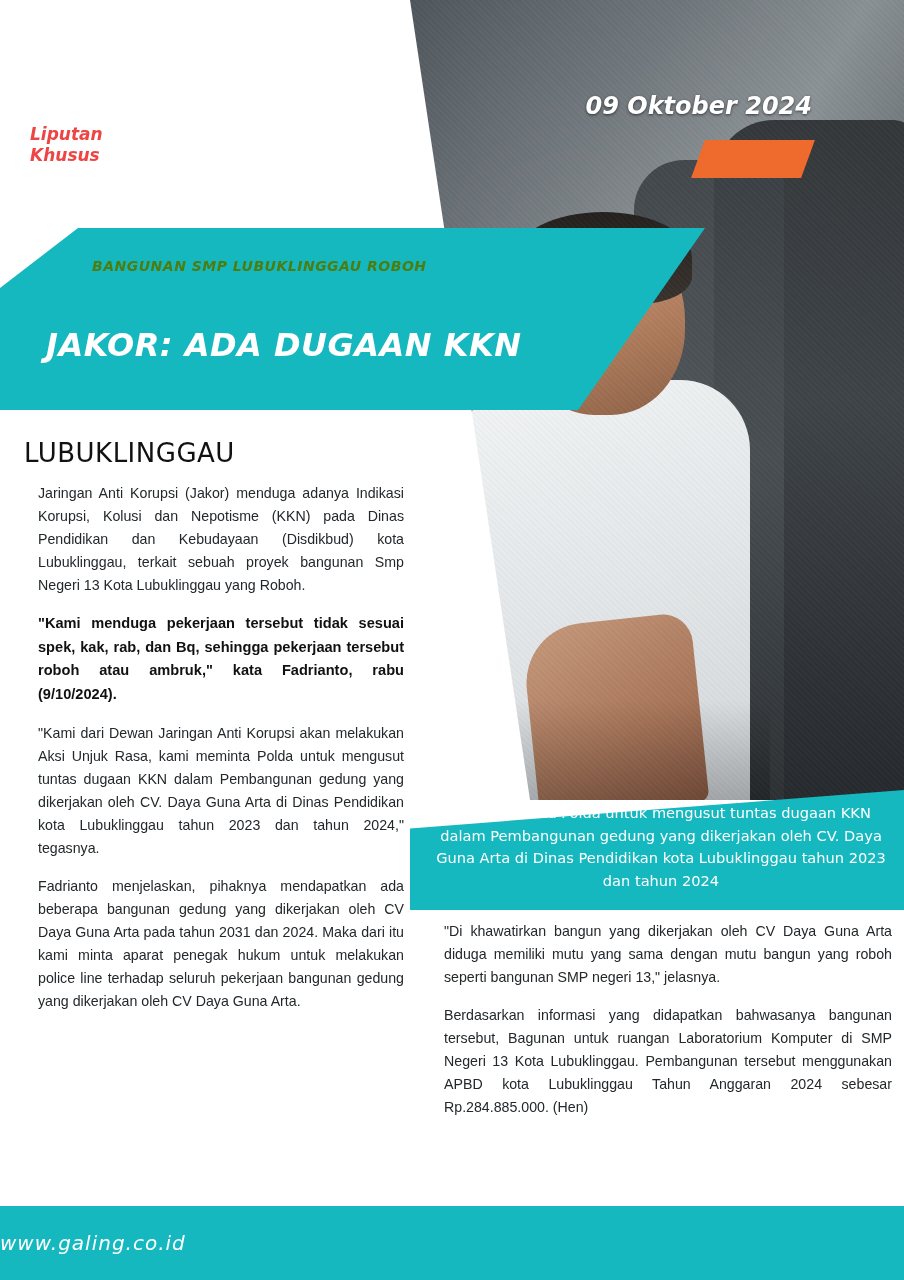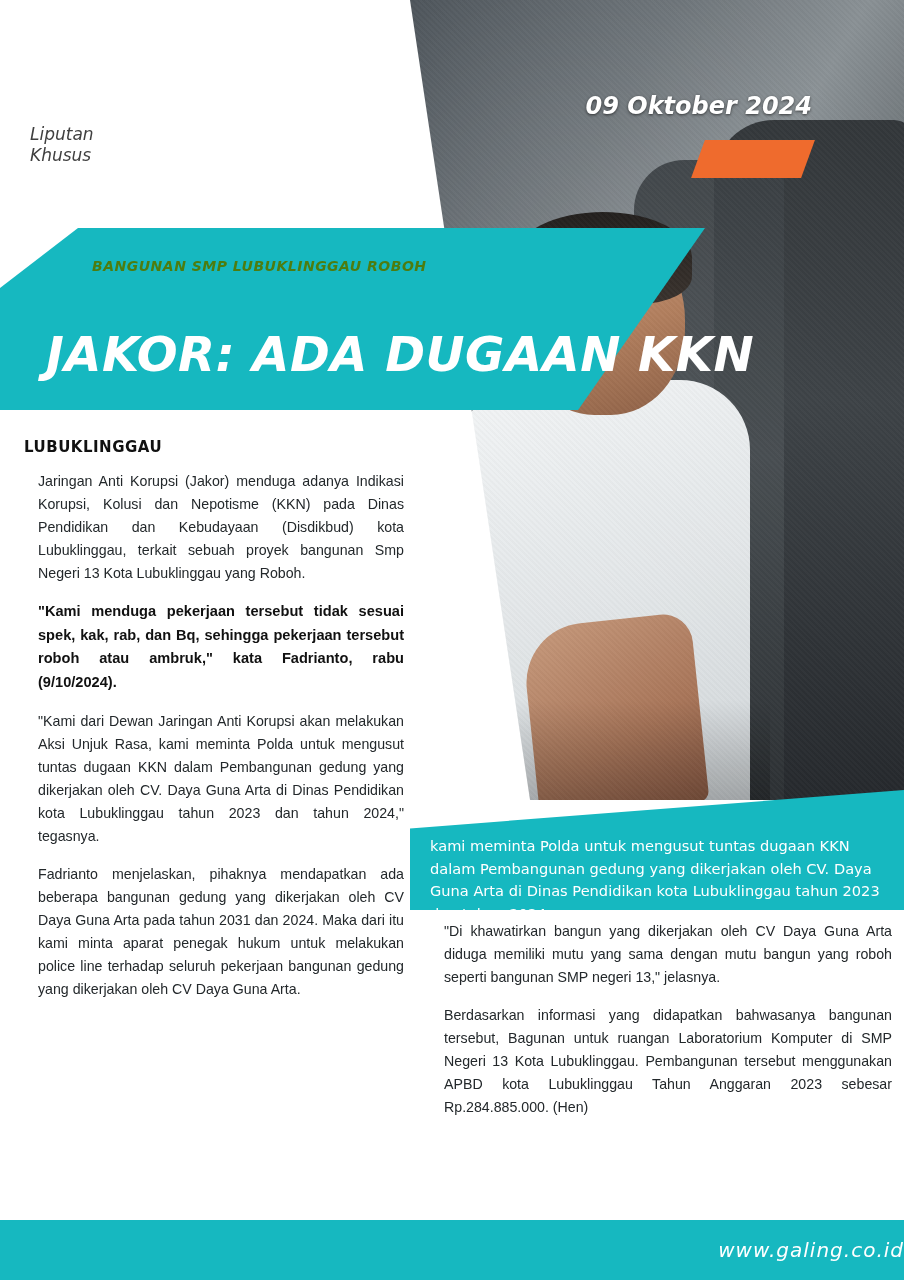--- a/index.html
+++ b/index.html
@@ -109,23 +109,23 @@
     letter-spacing: 1px;
     font-family: "DejaVu Sans", sans-serif;
   }
   .logo .g { color: #ef6b2d; }
   .logo .rest { color: #18b5bd; }
   .logo .dom { color: #18b5bd; font-size: 19px; letter-spacing: 0; }
 
   .liputan {
     position: absolute;
     left: 30px; top: 124px;
-    color: #404040;
+    color: #ef4444;
     font-size: 17px;
-    font-weight: normal;
+    font-weight: bold;
     font-style: italic;
     line-height: 1.25;
     font-family: "DejaVu Sans", sans-serif;
   }
 
   .date {
     position: absolute;
     right: 92px; top: 92px;
     color: #ffffff;
     font-size: 24px;
@@ -164,37 +164,37 @@
     font-size: 14px;
     font-weight: bold;
     font-style: italic;
     letter-spacing: 0.5px;
     font-family: "DejaVu Sans", sans-serif;
   }
   .headline {
     position: absolute;
     left: 46px; top: 326px;
     color: #ffffff;
-    font-size: 48px;
+    font-size: 32px;
     font-weight: bold;
     font-style: italic;
     letter-spacing: 0.5px;
     font-family: "DejaVu Sans", sans-serif;
   }
 
   
   .col-left {
     position: absolute;
     left: 24px; top: 438px;
     width: 380px;
   }
   .dateline {
     color: #111111;
-    font-size: 15px;
-    font-weight: bold;
+    font-size: 26px;
+    font-weight: normal;
     letter-spacing: 0.5px;
     margin-bottom: 14px;
     font-family: "DejaVu Sans", sans-serif;
   }
   .p {
     color: #23282b;
     font-size: 14.2px;
     line-height: 1.62;
     text-align: justify;
     margin-bottom: 15px;
@@ -209,45 +209,45 @@
   
   .quote-block {
     position: absolute;
     left: 410px; top: 790px;
     width: 494px; height: 120px;
     background: #16b8c0;
     clip-path: polygon(0 32%, 100% 0, 100% 100%, 0 100%);
   }
   .quote-text {
     position: absolute;
-    left: 430px; top: 835px;
+    left: 430px; top: 802px;
     width: 462px;
     color: #ffffff;
     font-size: 14.6px;
     line-height: 1.55;
-    text-align: left;
+    text-align: center;
     font-family: "DejaVu Sans", sans-serif;
   }
 
   
   .col-right {
     position: absolute;
     left: 430px; top: 920px;
     width: 462px;
   }
 
   
   .footer {
     position: absolute;
     left: 0; bottom: 0;
-    width: 904px; height: 60px;
+    width: 904px; height: 74px;
     background: #16b8c0;
     display: flex;
     align-items: center;
-    justify-content: flex-end;
+    justify-content: flex-start;
     margin-top: 38px;
   }
   .footer-text {
     color: #ffffff;
     font-size: 20px;
     font-style: italic;
     letter-spacing: 1px;
     font-family: "DejaVu Sans", sans-serif;
   }
 </style>
@@ -289,20 +289,20 @@
     <p class="p bold">"Kami menduga pekerjaan tersebut tidak sesuai spek, kak, rab, dan Bq, sehingga pekerjaan tersebut roboh atau ambruk," kata Fadrianto, rabu (9/10/2024).</p>
     <p class="p">"Kami dari Dewan Jaringan Anti Korupsi akan melakukan Aksi Unjuk Rasa, kami meminta Polda untuk mengusut tuntas dugaan KKN dalam Pembangunan gedung yang dikerjakan oleh CV. Daya Guna Arta di Dinas Pendidikan kota Lubuklinggau tahun 2023 dan tahun 2024," tegasnya.</p>
     <p class="p">Fadrianto menjelaskan, pihaknya mendapatkan ada beberapa bangunan gedung yang dikerjakan oleh CV Daya Guna Arta pada tahun 2031 dan 2024. Maka dari itu kami minta aparat penegak hukum untuk melakukan police line terhadap seluruh pekerjaan bangunan gedung yang dikerjakan oleh CV Daya Guna Arta.</p>
   </div>
 
   <div class="quote-block"></div>
   <div class="quote-text">kami meminta Polda untuk mengusut tuntas dugaan KKN dalam Pembangunan gedung yang dikerjakan oleh CV. Daya Guna Arta di Dinas Pendidikan kota Lubuklinggau tahun 2023 dan tahun 2024</div>
 
   <div class="col-right">
     <p class="p">"Di khawatirkan bangun yang dikerjakan oleh CV Daya Guna Arta diduga memiliki mutu yang sama dengan mutu bangun yang roboh seperti bangunan SMP negeri 13," jelasnya.</p>
-    <p class="p">Berdasarkan informasi yang didapatkan bahwasanya bangunan tersebut, Bagunan untuk ruangan Laboratorium Komputer di SMP Negeri 13 Kota Lubuklinggau. Pembangunan tersebut menggunakan APBD kota Lubuklinggau Tahun Anggaran 2023 sebesar Rp.284.885.000. (Hen)</p>
+    <p class="p">Berdasarkan informasi yang didapatkan bahwasanya bangunan tersebut, Bagunan untuk ruangan Laboratorium Komputer di SMP Negeri 13 Kota Lubuklinggau. Pembangunan tersebut menggunakan APBD kota Lubuklinggau Tahun Anggaran 2024 sebesar Rp.284.885.000. (Hen)</p>
   </div>
 
   <div class="footer">
     <span class="footer-text">www.galing.co.id</span>
   </div>
 
 </div>
 
 </body></html>

